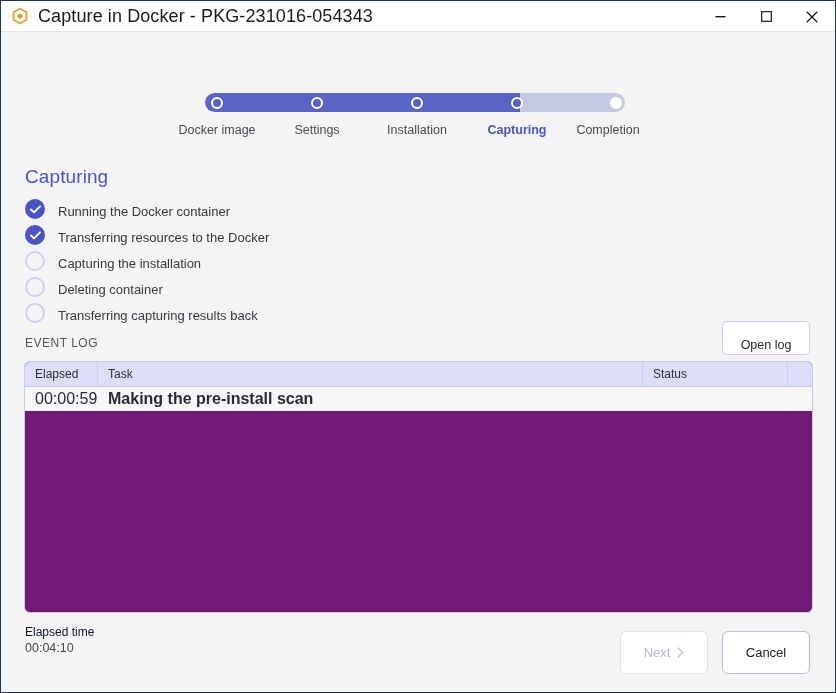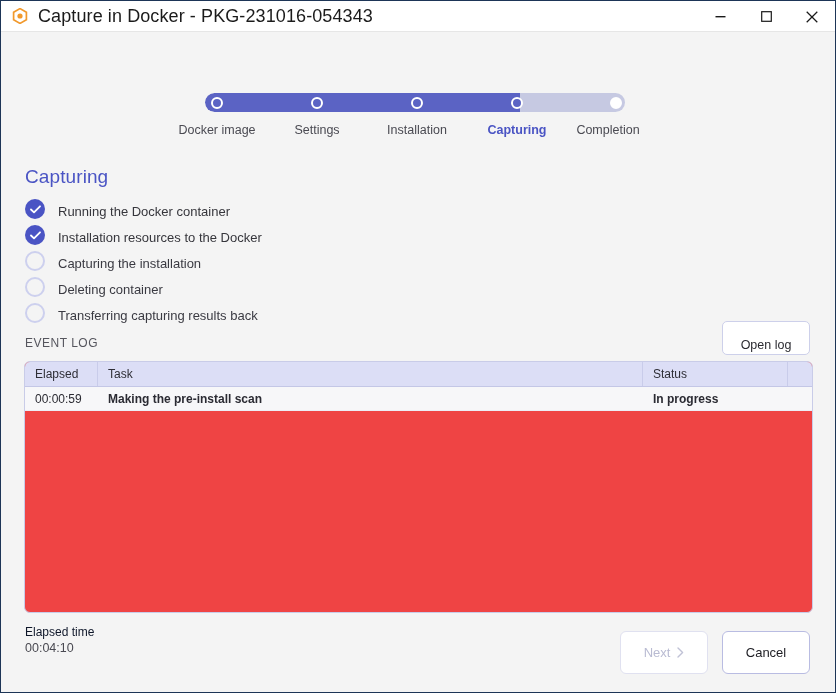--- a/index.html
+++ b/index.html
@@ -180,21 +180,21 @@
     padding: 16px;
   }
 
   
   #table-wrap {
     position: absolute;
     left: 23px; top: 329px;
     width: 789px; height: 252px;
     border: 1px solid #c9cce8;
     border-radius: 6px;
-    background: #ef4444;
+    background: #701a75;
     overflow: hidden;
   }
   #table-head {
     display: flex;
     height: 25px;
     background: #dcdef6;
     border-bottom: 1px solid #c4c7e6;
   }
   .th {
     font-size: 12px;
@@ -212,21 +212,21 @@
 
   #table-body { background: #ffffff; }
   .tr {
     display: flex;
     height: 24px;
     align-items: center;
     background: #f7f7f9;
     border-bottom: 1px solid #eceef6;
   }
   .td {
-    font-size: 12px;
+    font-size: 16px;
     color: #2b2b33;
     display: flex;
     align-items: center;
     padding-left: 10px;
     height: 100%;
   }
   .td.col-elapsed { width: 73px; flex: 0 0 73px; }
   .td.col-task    { flex: 1 1 auto; font-weight: bold; }
   .td.col-status  { width: 145px; flex: 0 0 145px; font-weight: bold; }
   .td.col-extra   { width: 24px; flex: 0 0 24px; padding-left: 0; }
@@ -340,21 +340,21 @@
         </span>
         <span class="check-label">Running the Docker container</span>
       </div>
 
       <div class="check-item">
         <span class="check-mark done">
           <svg width="11" height="9" viewBox="0 0 11 9">
               <path d="M1 4.5 L4 7.4 L10 1.3" fill="none" stroke="#ffffff" stroke-width="1.8" stroke-linecap="round" stroke-linejoin="round"></path>
             </svg>
         </span>
-        <span class="check-label">Installation resources to the Docker</span>
+        <span class="check-label">Transferring resources to the Docker</span>
       </div>
 
       <div class="check-item">
         <span class="check-mark pending"></span>
         <span class="check-label pending">Capturing the installation</span>
       </div>
 
       <div class="check-item">
         <span class="check-mark pending"></span>
         <span class="check-label pending">Deleting container</span>
@@ -374,21 +374,20 @@
       <div id="table-head">
         <div class="th col-elapsed">Elapsed</div>
         <div class="th col-task">Task</div>
         <div class="th col-status">Status</div>
         <div class="th col-extra"></div>
       </div>
       <div id="table-body">
         <div class="tr">
           <div class="td col-elapsed">00:00:59</div>
           <div class="td col-task">Making the pre-install scan</div>
-          <div class="td col-status">In progress</div>
           <div class="td col-extra"></div>
         </div>
       </div>
     </div>
 
     <div id="elapsed-block">
       <div id="elapsed-title">Elapsed time</div>
       <div id="elapsed-value">00:04:10</div>
     </div>
 

